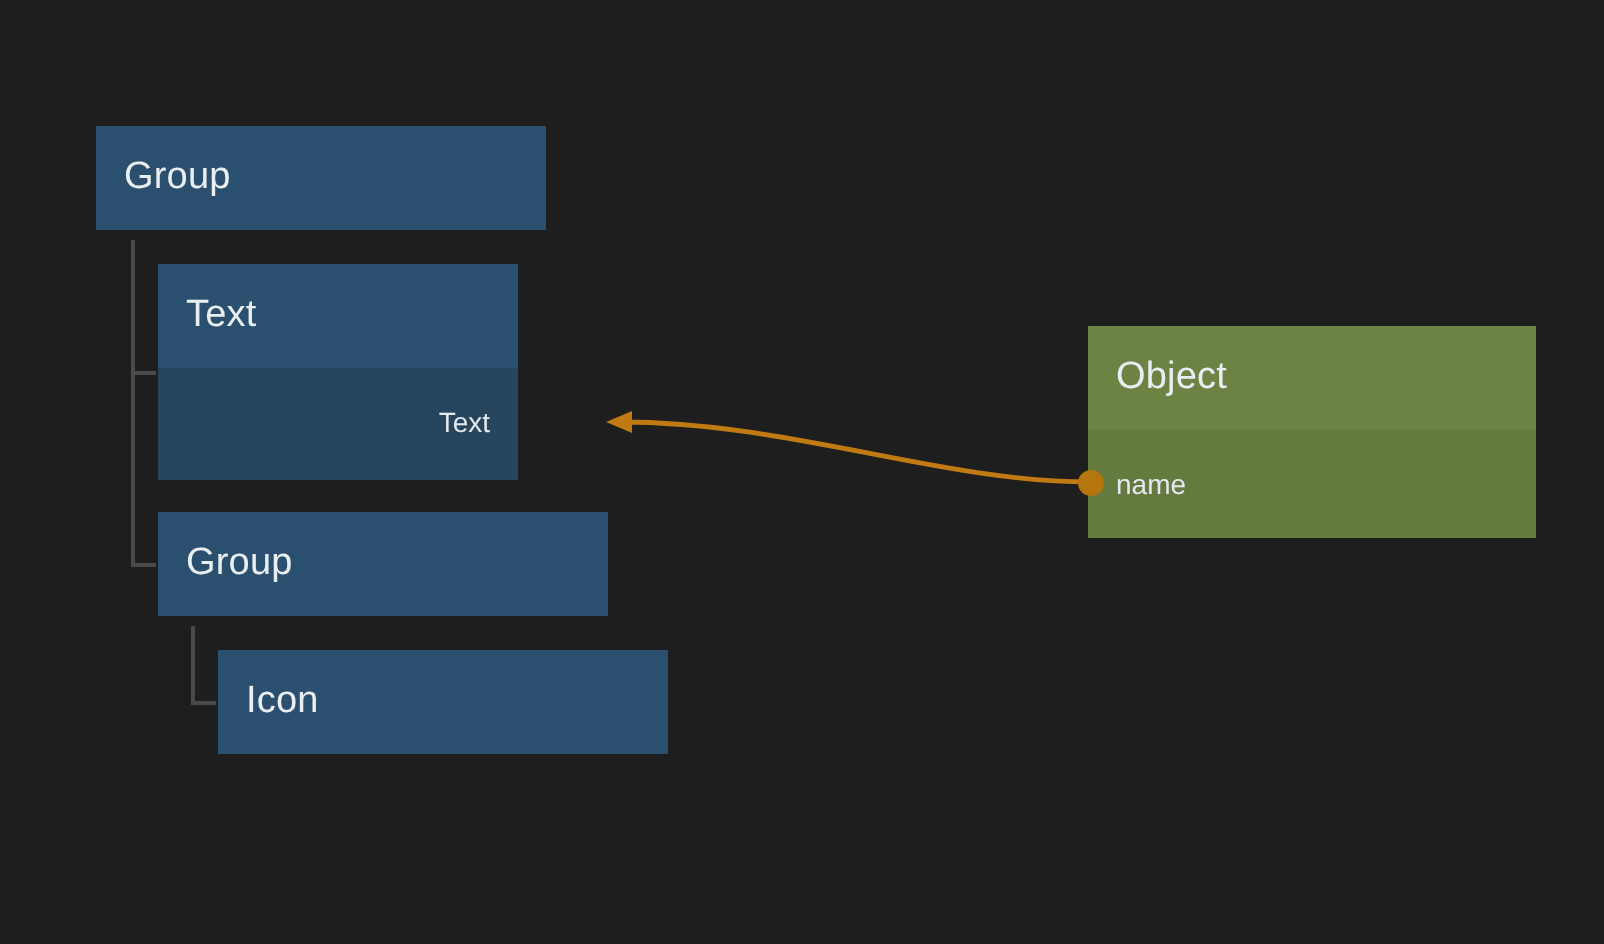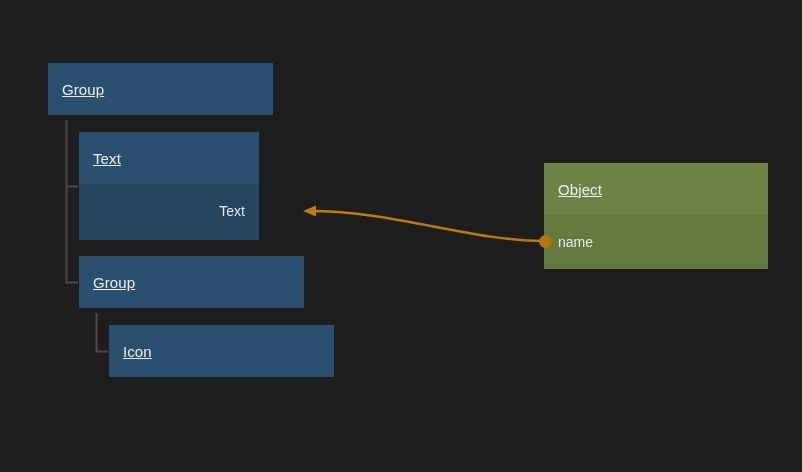--- a/index.html
+++ b/index.html
@@ -38,24 +38,23 @@
     z-index: 3;
     box-sizing: border-box;
     overflow: hidden;
   }
   .node-header {
     box-sizing: border-box;
     height: 52px;
     display: flex;
     align-items: center;
     padding: 0 0 0 14px;
-    font-size: 15px;
+    font-size: 19px;
     color: #e8eef2;
     letter-spacing: 0.1px;
-    text-decoration: underline;
   }
   .node-row {
     box-sizing: border-box;
     height: 54px;
     display: flex;
     align-items: center;
     padding: 0 14px;
     font-size: 14px;
     color: #e3eaef;
   }

